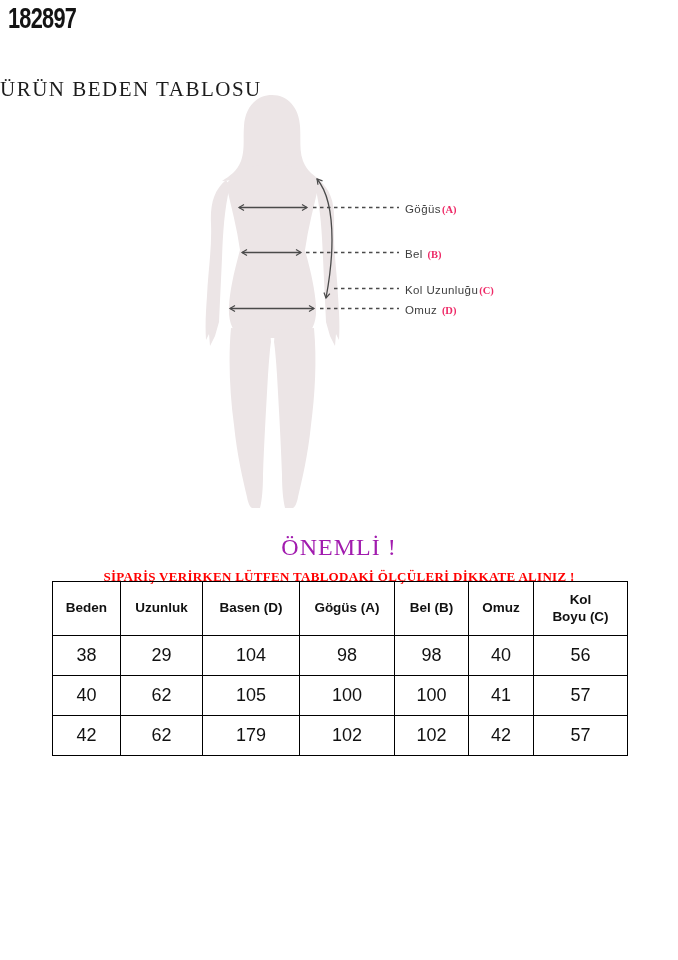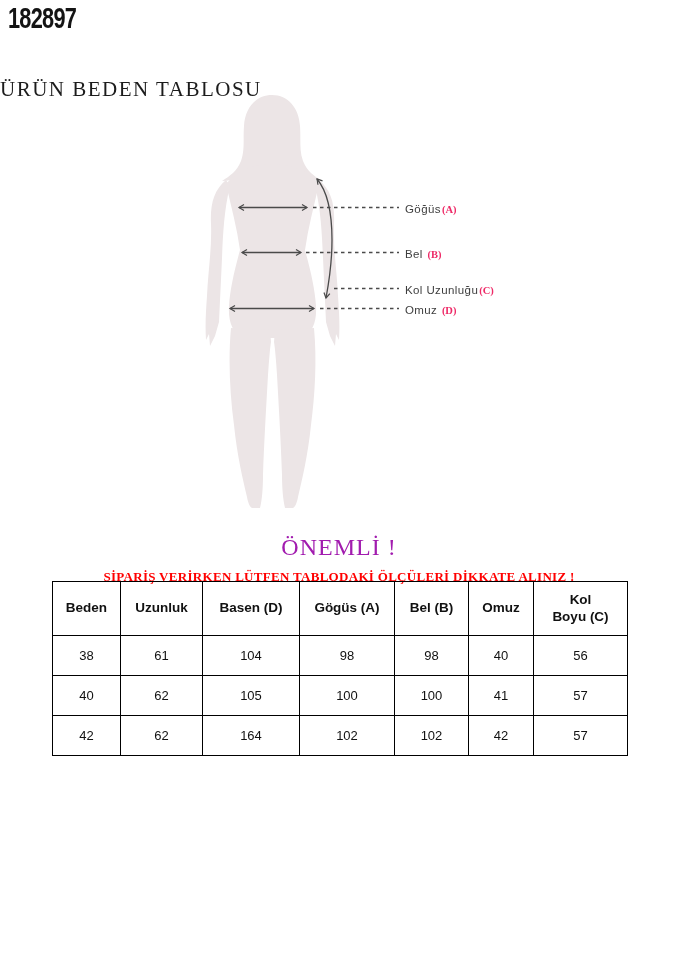--- a/index.html
+++ b/index.html
@@ -21,21 +21,21 @@
         letter-spacing:1px;color:#a21caf;}
   .warn-message{position:absolute;left:0;top:569px;width:678px;text-align:center;
         font-family:"Liberation Serif",serif;font-weight:bold;font-size:13px;
         letter-spacing:0.3px;color:#ff0000;}
   table.size-table{position:absolute;left:52px;top:581px;width:575px;
         border-collapse:collapse;table-layout:fixed;}
   table.size-table th,table.size-table td{border:1.2px solid #000;text-align:center;
         vertical-align:middle;font-family:"Liberation Sans",sans-serif;color:#111;}
   table.size-table th{height:53px;font-size:13.5px;font-weight:bold;
         white-space:pre-line;line-height:1.25;padding:0 4px;}
-  table.size-table td{height:37px;font-size:13px;font-weight:normal;}
+  table.size-table td{height:37px;font-size:18px;font-weight:normal;}
 </style>
 </head>
 <body>
 
 <div class="page">
 
   <div class="product-code">182897</div>
   <div class="title">ÜRÜN BEDEN TABLOSU</div>
 
   <div class="diagram">
@@ -127,40 +127,40 @@
           <th>Gögüs (A)</th>
           <th>Bel (B)</th>
           <th>Omuz</th>
           <th>Kol
 Boyu (C)</th>
         </tr>
     </thead>
     <tbody>
         <tr>
           <td>38</td>
-          <td>61</td>
+          <td>29</td>
           <td>104</td>
           <td>98</td>
           <td>98</td>
           <td>40</td>
           <td>56</td>
         </tr>
         <tr>
           <td>40</td>
           <td>62</td>
           <td>105</td>
           <td>100</td>
           <td>100</td>
           <td>41</td>
           <td>57</td>
         </tr>
         <tr>
           <td>42</td>
           <td>62</td>
-          <td>164</td>
+          <td>179</td>
           <td>102</td>
           <td>102</td>
           <td>42</td>
           <td>57</td>
         </tr>
       </tbody>
   </table>
 
 </div>
 

